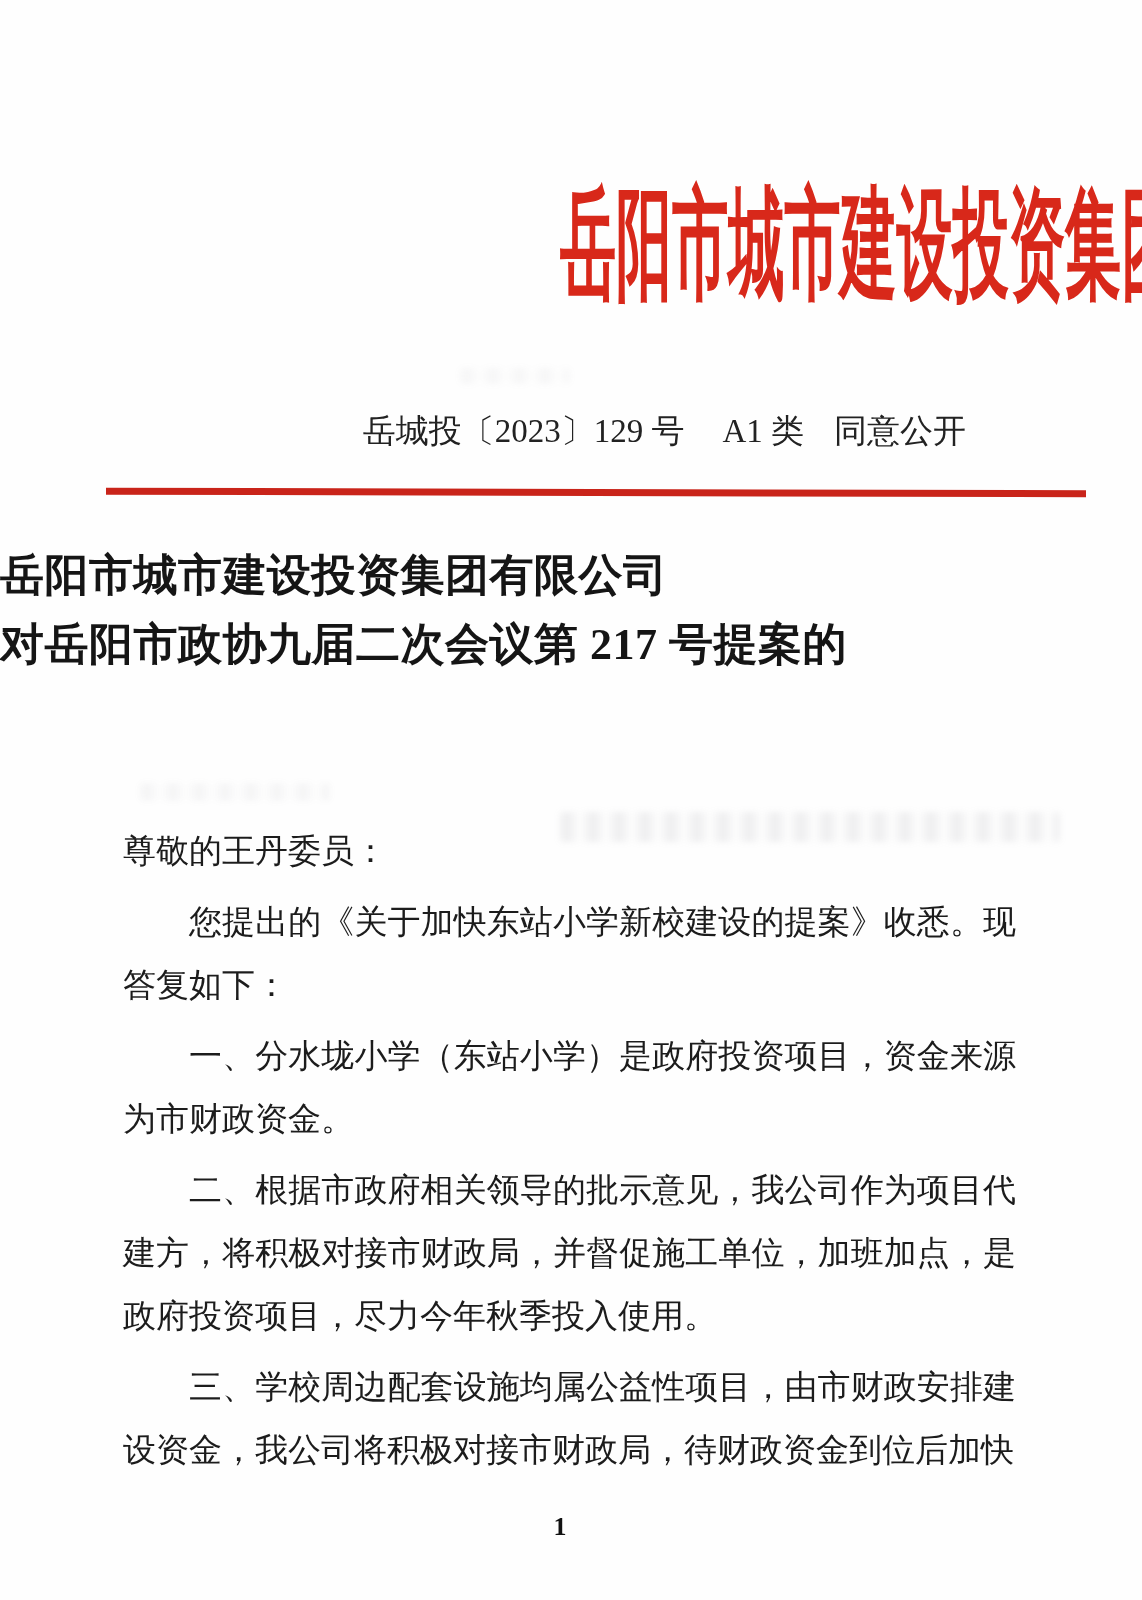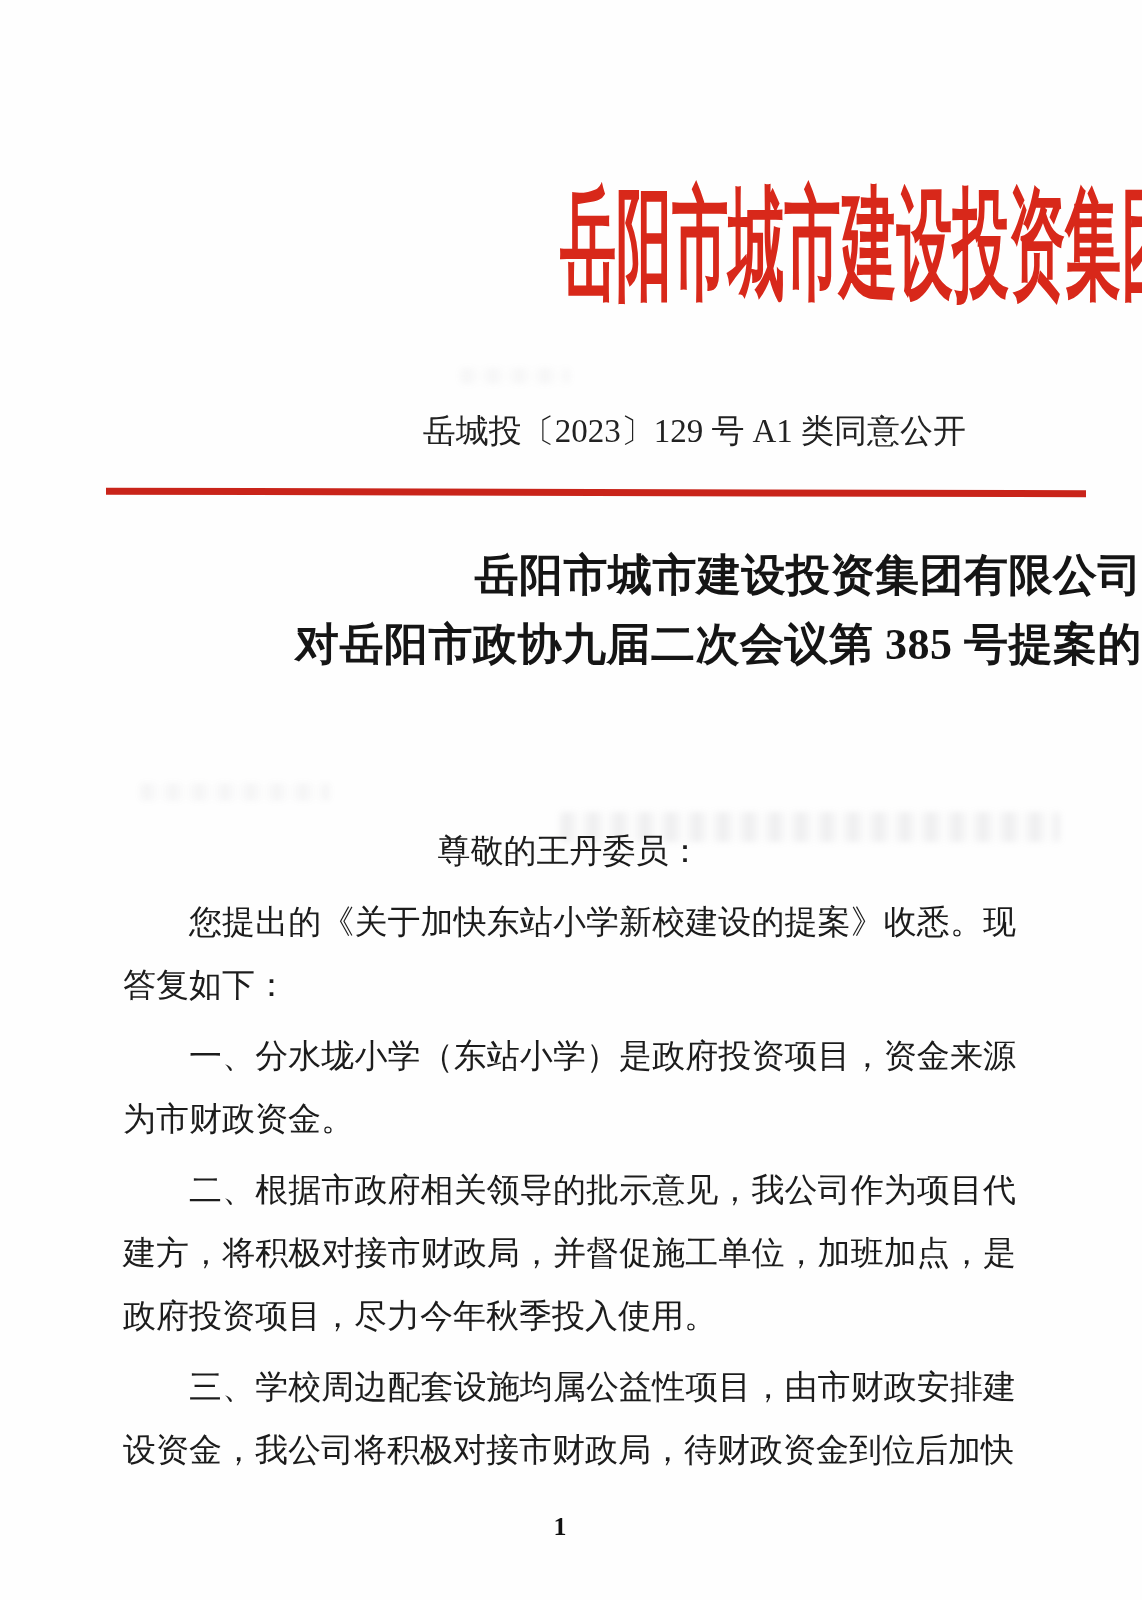--- a/index.html
+++ b/index.html
@@ -48,41 +48,42 @@
     transform: scaleX(0.46);
     transform-origin: 50% 50%;
     letter-spacing: 0;
   }
   .docnum-row {
     position: absolute;
     top: 411px;
     right: 176px;
     display: flex;
     align-items: baseline;
+    gap: 30px;
     font-size: 33px;
     line-height: 40px;
     color: #222;
     white-space: nowrap;
   }
   .docnum-row .part2 { margin-left: 8px; }
   .red-divider {
     position: absolute;
     top: 489px;
     left: 106px;
     width: 980px;
     height: 7px;
     background: var(--divider-red, #c9241a);
     transform: rotate(0.15deg);
   }
   .doc-title {
     position: absolute;
     top: 541px;
     left: 0;
     width: 100%;
-    text-align: right;
+    text-align: left;
     font-weight: bold;
     font-size: 44px;
     line-height: 69px;
     color: #151515;
     letter-spacing: 0.5px;
   }
   .doc-title .t-line { white-space: pre; }
   .body-block {
     position: absolute;
     top: 820px;
@@ -91,21 +92,21 @@
     font-size: 33px;
     line-height: 63px;
     text-align: justify;
     color: #1c1c1c;
   }
   .body-block p {
     margin: 0 0 8px 0;
   }
   .body-block p.salutation {
     text-indent: 0;
-    text-align: center;
+    text-align: left;
   }
   .body-block p.para {
     text-indent: 66px;
   }
   .page-number {
     position: absolute;
     top: 1512px;
     left: 540px;
     width: 40px;
     text-align: center;
@@ -131,21 +132,21 @@
   <div class="docnum-row">
     <span>岳城投〔2023〕129 号</span>
     <span class="part2">A1 类</span>
     <span>同意公开</span>
   </div>
 
   <div class="red-divider"></div>
 
   <div class="doc-title">
     <div class="t-line">岳阳市城市建设投资集团有限公司</div>
-    <div class="t-line">对岳阳市政协九届二次会议第 385 号提案的</div>
+    <div class="t-line">对岳阳市政协九届二次会议第 217 号提案的</div>
   </div>
 
   <div class="body-block">
     <p class="salutation">尊敬的王丹委员：</p>
     <p class="para">您提出的《关于加快东站小学新校建设的提案》收悉。现答复如下：</p>
     <p class="para">一、分水垅小学（东站小学）是政府投资项目，资金来源为市财政资金。</p>
     <p class="para">二、根据市政府相关领导的批示意见，我公司作为项目代建方，将积极对接市财政局，并督促施工单位，加班加点，是政府投资项目，尽力今年秋季投入使用。</p>
     <p class="para">三、学校周边配套设施均属公益性项目，由市财政安排建设资金，我公司将积极对接市财政局，待财政资金到位后加快</p>
   </div>
 

